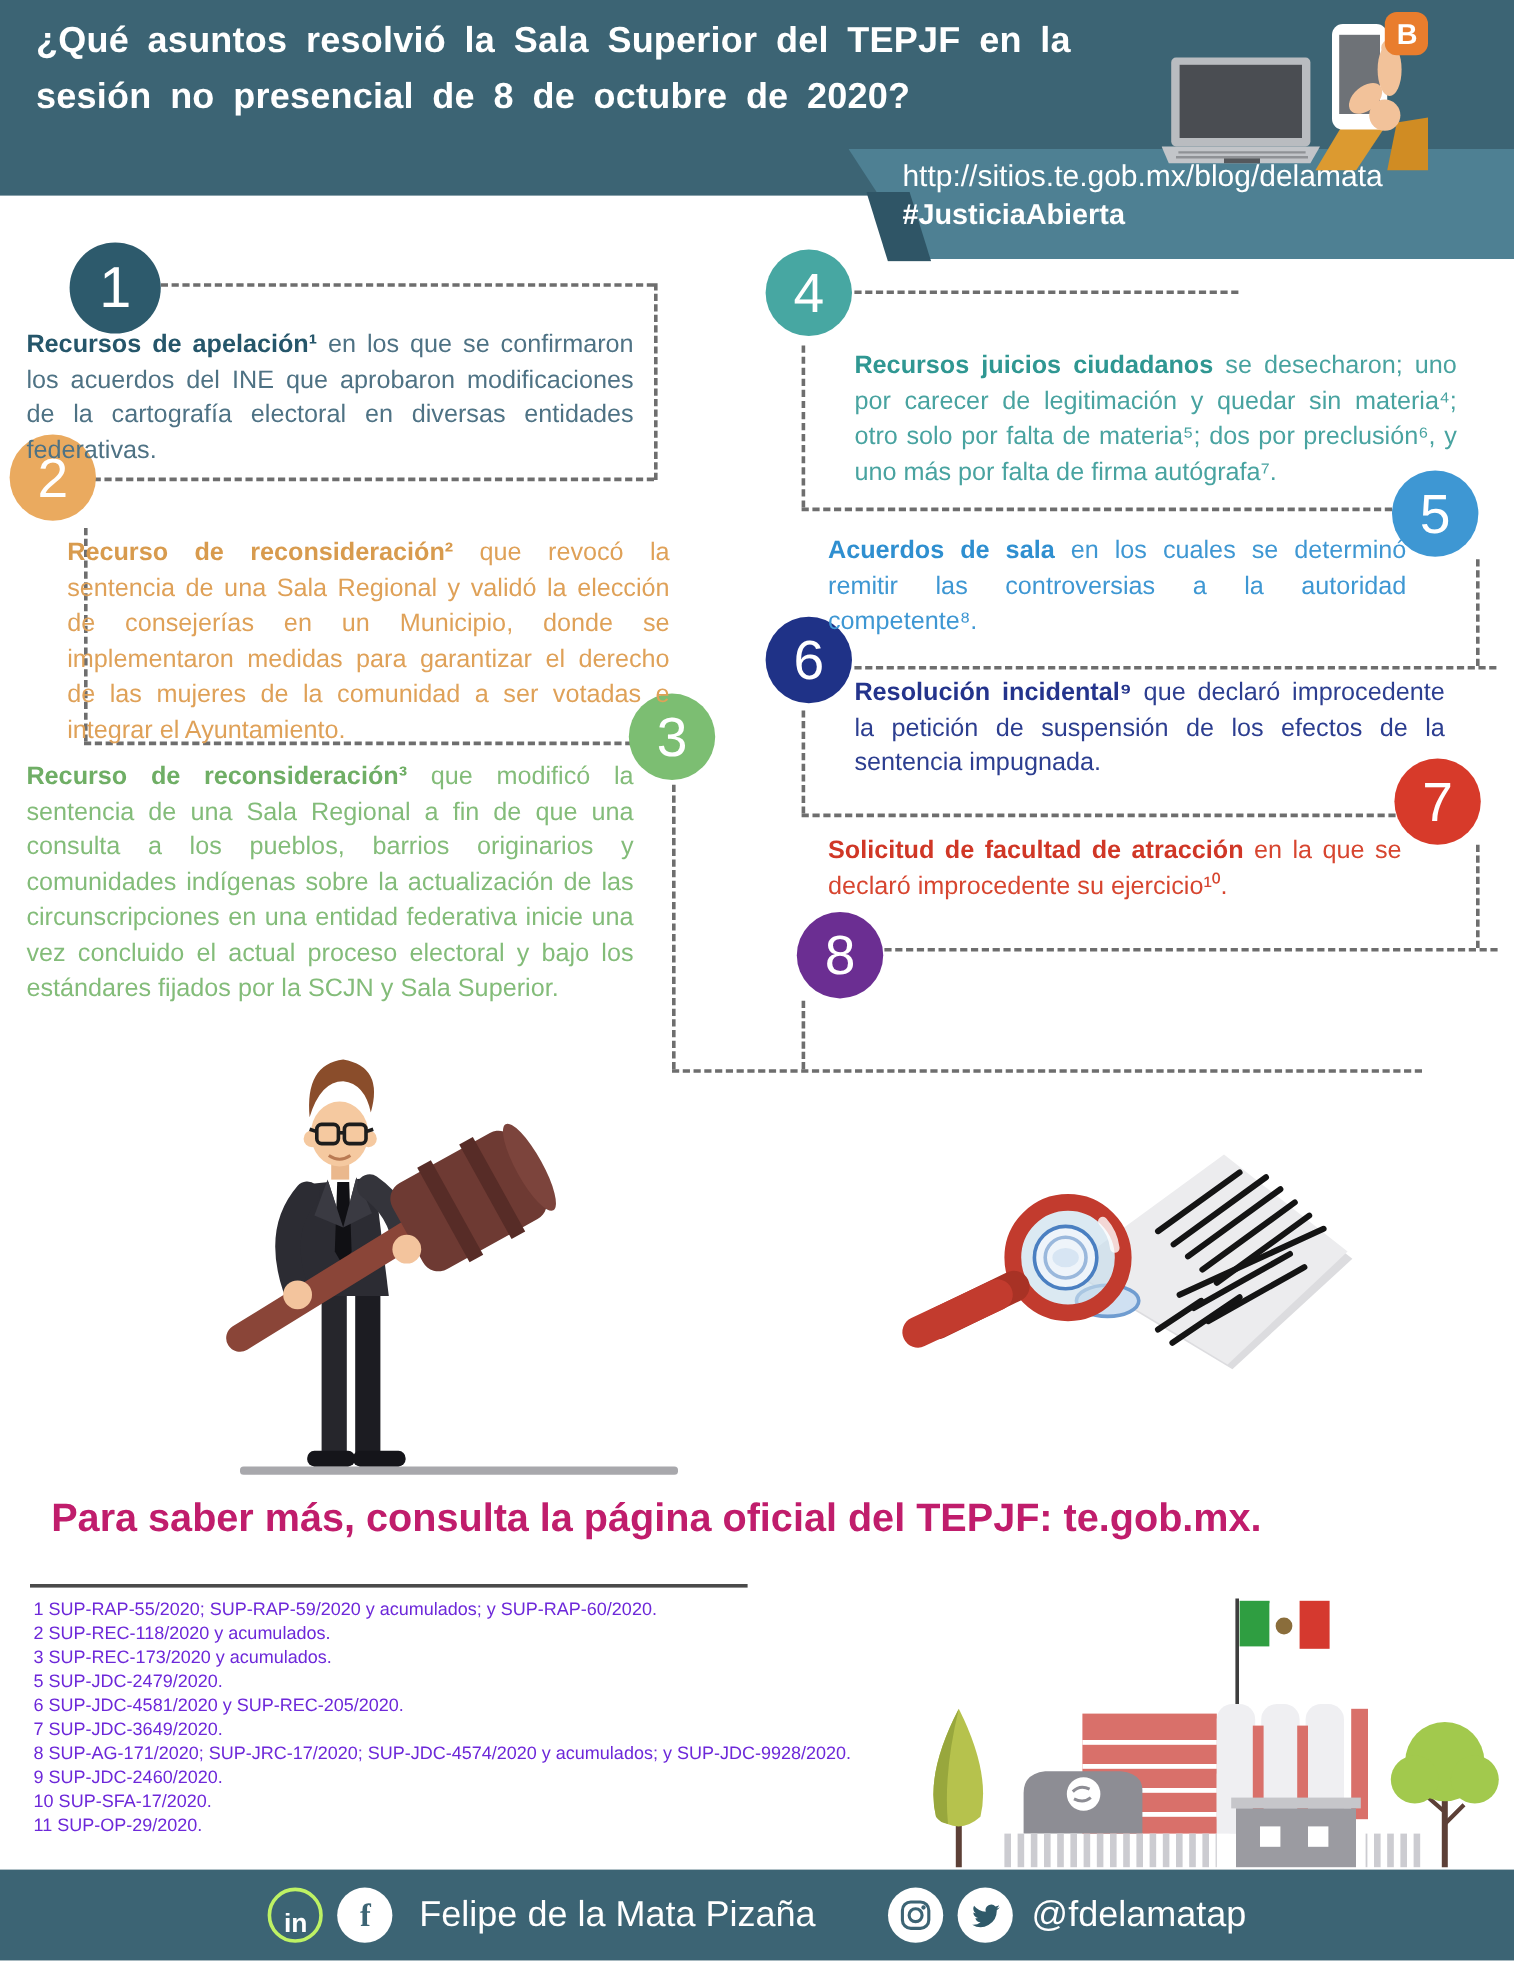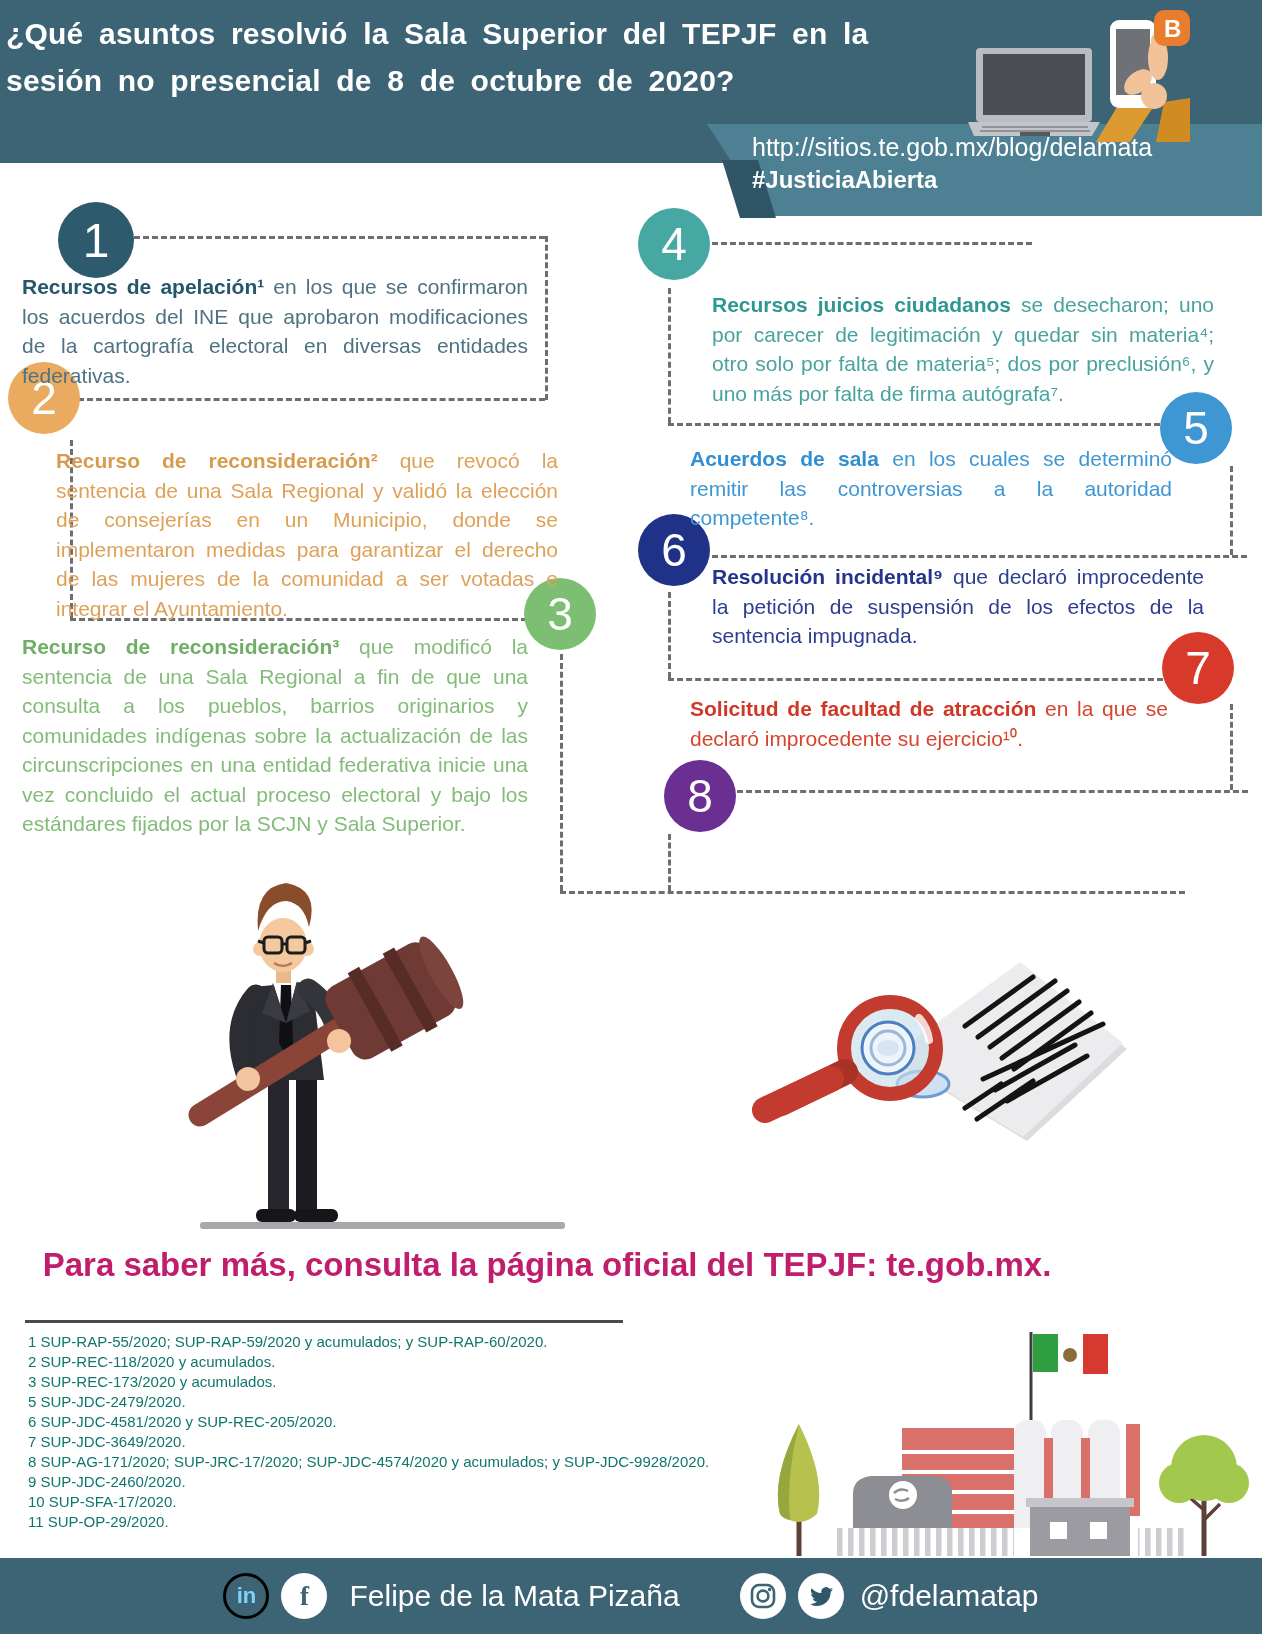--- a/index.html
+++ b/index.html
@@ -1,21 +1,21 @@
 <!DOCTYPE html>
 <html><head>
 <meta charset="utf-8">
 <style>
   html,body{margin:0;padding:0;background:#fff;}
   #page{position:relative;width:1262px;height:1634px;background:#fff;overflow:hidden;
         font-family:"Liberation Sans",sans-serif;}
 
   
   .band{position:absolute;left:0;top:0;width:1262px;height:163px;background:#3c6474;}
-  .title{position:absolute;left:6px;top:10px;width:965px;color:#fff;font-weight:700;
+  .title{position:absolute;left:30px;top:10px;width:965px;color:#fff;font-weight:700;
          font-size:30px;line-height:47px;word-spacing:7px;letter-spacing:.2px;}
   .strip{position:absolute;left:695px;top:124px;width:567px;height:92px;background:#4e8093;
          clip-path:polygon(12px 0,100% 0,100% 100%,72px 100%);}
   .strip-accent{position:absolute;left:700px;top:160px;width:80px;height:58px;background:#2f5566;
          clip-path:polygon(22px 0,58px 0,76px 100%,40px 100%);}
   .url-line{position:absolute;left:752px;top:133px;color:#fff;font-size:25px;font-weight:400;}
   .tag-line{position:absolute;left:752px;top:166px;color:#fff;font-size:24px;font-weight:700;}
   .hero{position:absolute;left:968px;top:6px;}
 
   
@@ -38,27 +38,27 @@
   .t4 b{color:#2f9792}.t4 span{color:#48a3a0}
   .t5 b{color:#2f8fd0}.t5 span{color:#3e97d3}
   .t6 b{color:#24348c}.t6 span{color:#2c3e90}
   .t7 b{color:#d03726}.t7 span{color:#d7452f}
   .t8 b{color:#5b2b8a}.t8 span{color:#7a4fa3}
 
   
   .cta{position:absolute;left:0;top:1246px;width:1094px;text-align:center;color:#c01d6c;
        font-size:33px;font-weight:700;}
   .rule{position:absolute;left:25px;top:1320px;width:598px;height:3px;background:#4a4a4a;}
-  .notes{position:absolute;left:28px;top:1332px;color:#0f766e;font-size:15px;line-height:20px;}
+  .notes{position:absolute;left:28px;top:1332px;color:#6d28d9;font-size:15px;line-height:20px;}
   .footer{position:absolute;left:0;top:1558px;width:1262px;height:76px;background:#3c6474;
           display:flex;align-items:center;justify-content:center;}
   .soc{width:46px;height:46px;border-radius:50%;display:flex;align-items:center;justify-content:center;
        box-sizing:border-box;}
   .soc.solid{background:#fff;color:#3c6474;}
-  .soc.ring{border:3px solid #000000;color:#7dd3fc;}
+  .soc.ring{border:3px solid #bef264;color:#ffffff;align-items:flex-end;}
   .soc-li{font-weight:700;font-size:22px;margin-right:12px;}
   .soc-fb{font-weight:700;font-size:27px;margin-right:22px;font-family:"Liberation Serif",serif;}
   .soc-ig{margin-left:60px;margin-right:12px;}
   .soc-tw{margin-right:16px;}
   .foot-text{color:#fff;font-size:30px;}
 </style>
 </head>
 <body>
 
 <div id="page">

